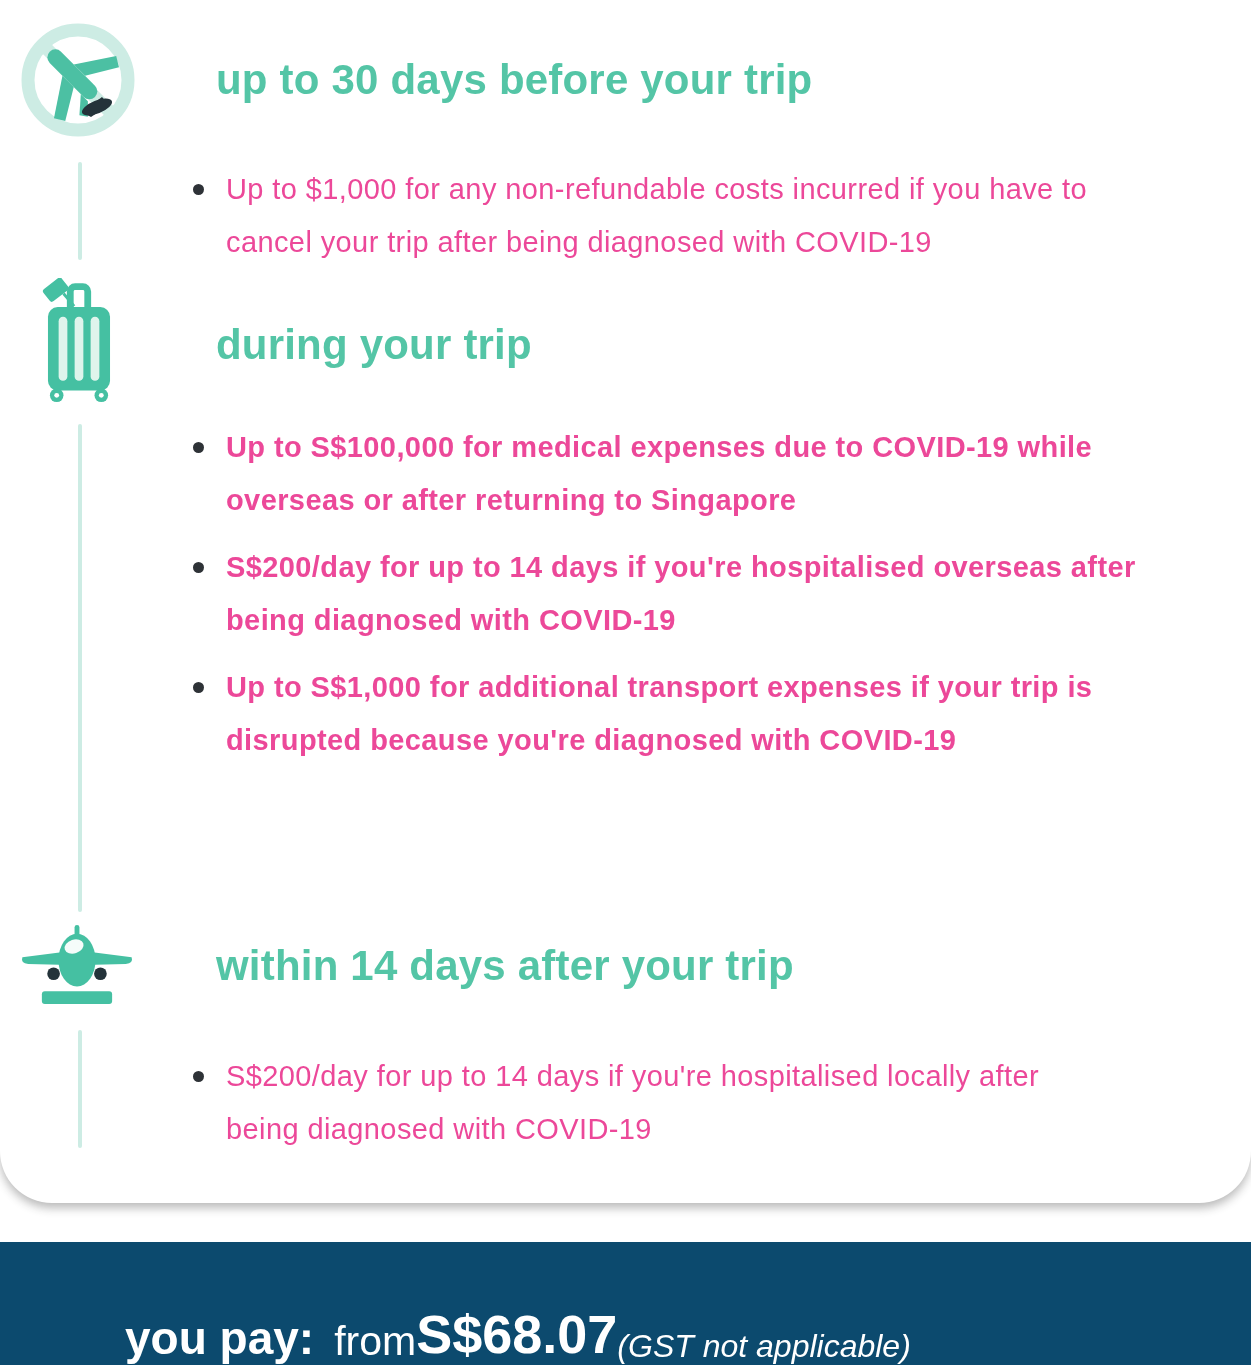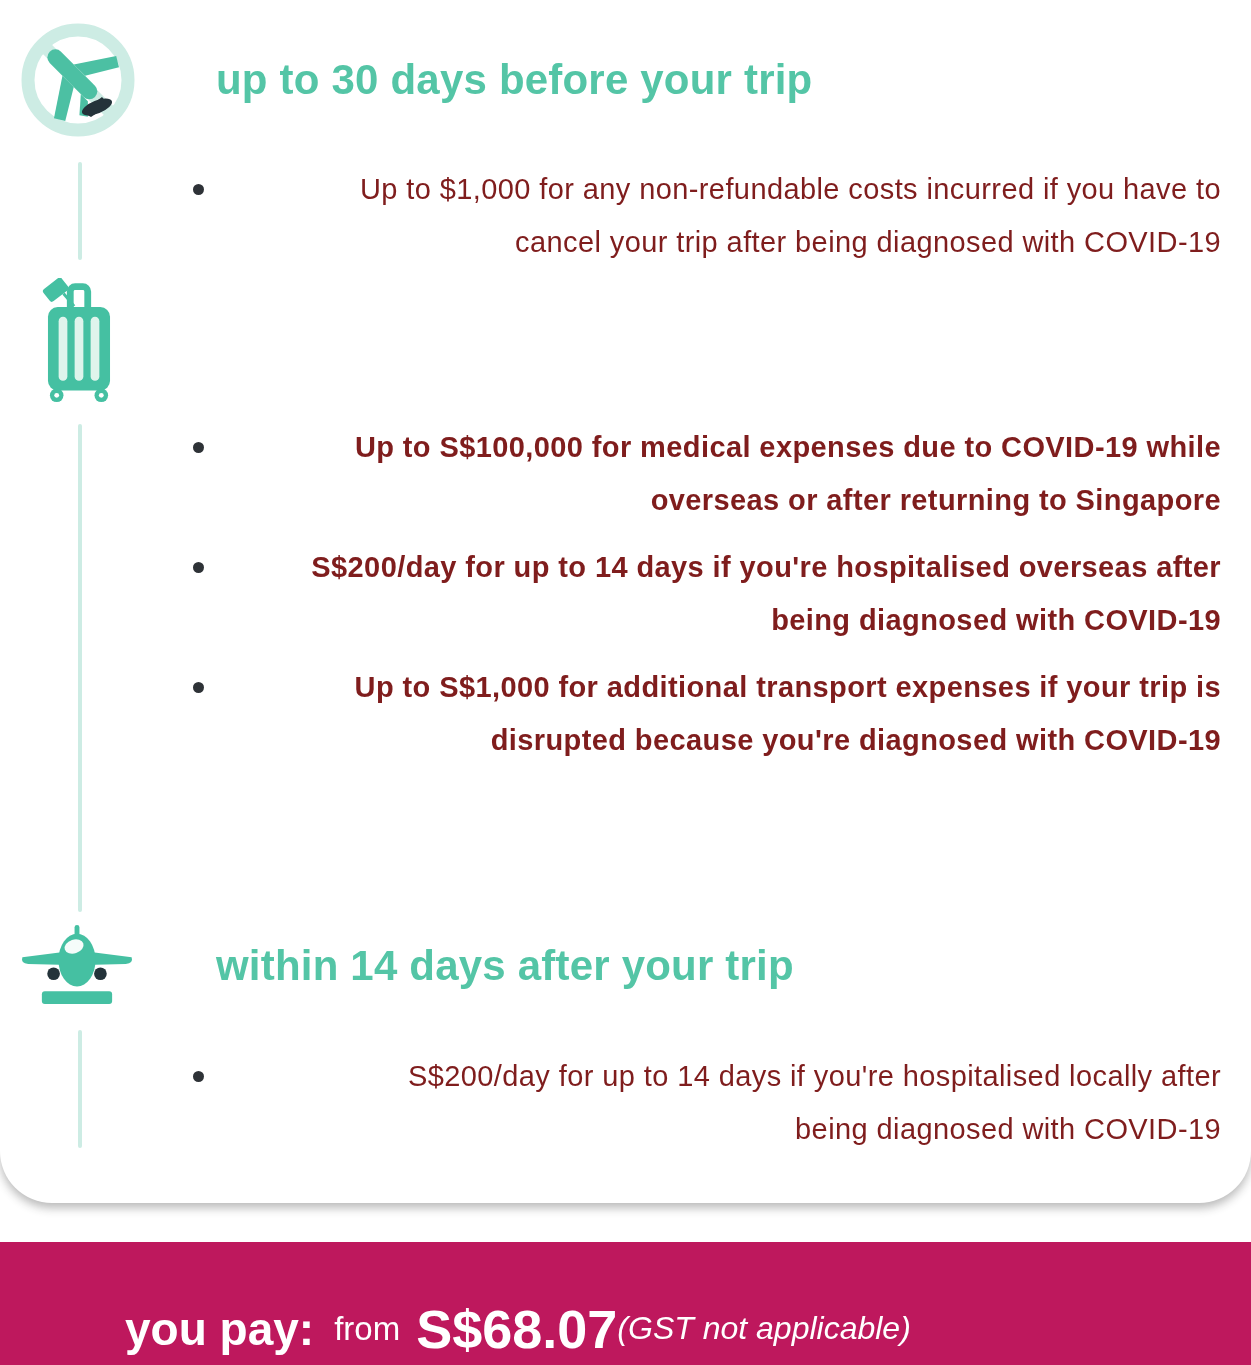--- a/index.html
+++ b/index.html
@@ -46,46 +46,45 @@
     margin: 0; padding: 0;
     list-style: none;
   }
   .benefits li {
     position: relative;
     padding-left: 40px;
     margin-bottom: 14px;
     font-size: 29px;
     letter-spacing: 0.4px;
     line-height: 53px;
-    color: #7f1d1d;
+    color: #ec4899;
     white-space: pre-line;
-    text-align: right;
   }
   .benefits li::before {
     content: "";
     position: absolute;
     left: 7px; top: 21px;
     width: 11px; height: 11px;
     border-radius: 50%;
     background: #2e3237;
   }
   .paybar {
     position: absolute;
     left: 0; top: 1242px;
     width: 1251px; height: 123px;
-    background: #be185d;
+    background: #0c4a6e;
     box-sizing: border-box;
     padding-left: 125px;
     padding-top: 50px;
     display: flex;
-    align-items: center;
+    align-items: flex-end;
     color: #ffffff;
   }
   .pay-label { font-size: 46px; font-weight: bold; margin-right: 20px; }
-  .pay-from  { font-size: 33px; margin-right: 16px; }
+  .pay-from  { font-size: 41px; }
   .pay-price { font-size: 54px; font-weight: bold; }
   .pay-note  { font-size: 32px; font-style: italic; }
 </style>
 </head>
 <body>
 
 <div class="stage">
 
   <div class="card"></div>
 
@@ -118,20 +117,21 @@
       <rect x="8" y="30" width="64" height="86" rx="10" fill="#45c0a2"></rect>
       <rect x="19" y="40" width="9" height="66" rx="4.5" fill="#dff4ec"></rect>
       <rect x="35.5" y="40" width="9" height="66" rx="4.5" fill="#dff4ec"></rect>
       <rect x="52" y="40" width="9" height="66" rx="4.5" fill="#dff4ec"></rect>
       <circle cx="17" cy="121" r="7" fill="#45c0a2"></circle>
         <circle cx="17" cy="121" r="2.5" fill="#ffffff"></circle>
       <circle cx="63" cy="121" r="7" fill="#45c0a2"></circle>
         <circle cx="63" cy="121" r="2.5" fill="#ffffff"></circle>
     </svg>
   </span>
+  <div class="heading" style="top:321px;">during your trip</div>
   <div class="vline" style="top:424px; height:488px;"></div>
   <ul class="benefits" style="top:421px;font-weight:bold;">
     <li>Up to S$100,000 for medical expenses due to COVID-19 while
 overseas or after returning to Singapore</li>
     <li>S$200/day for up to 14 days if you're hospitalised overseas after
 being diagnosed with COVID-19</li>
     <li>Up to S$1,000 for additional transport expenses if your trip is
 disrupted because you're diagnosed with COVID-19</li>
   </ul>
 

